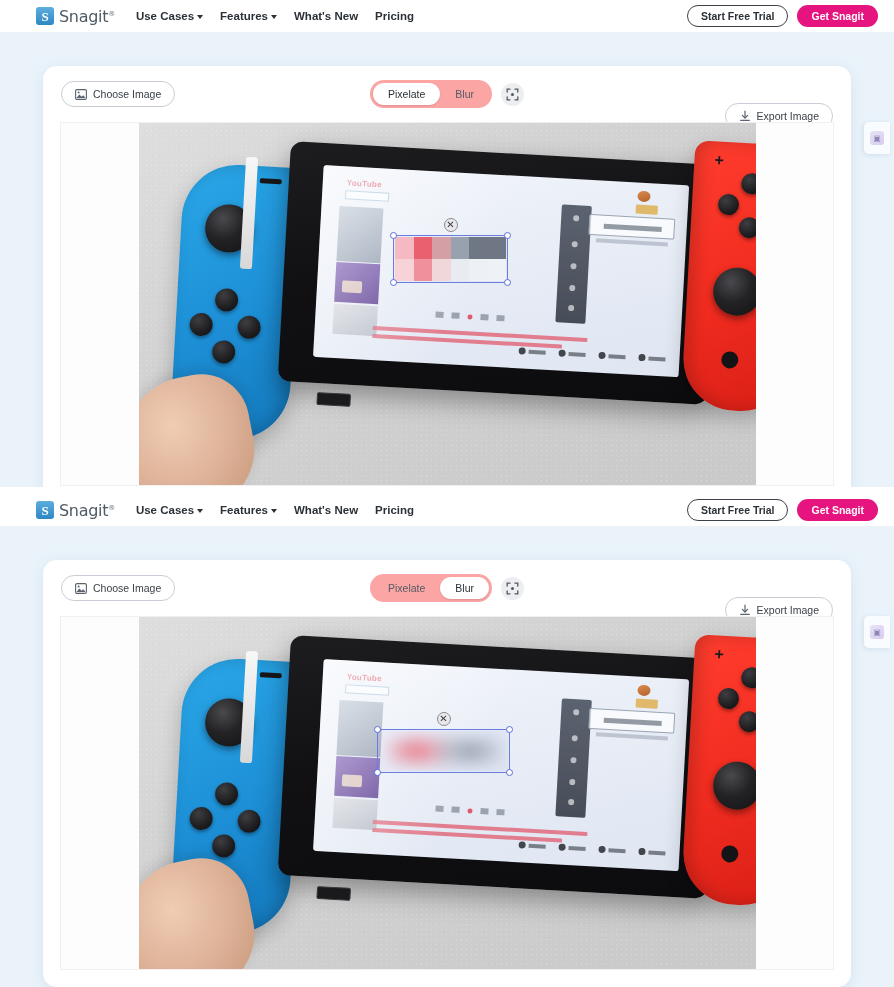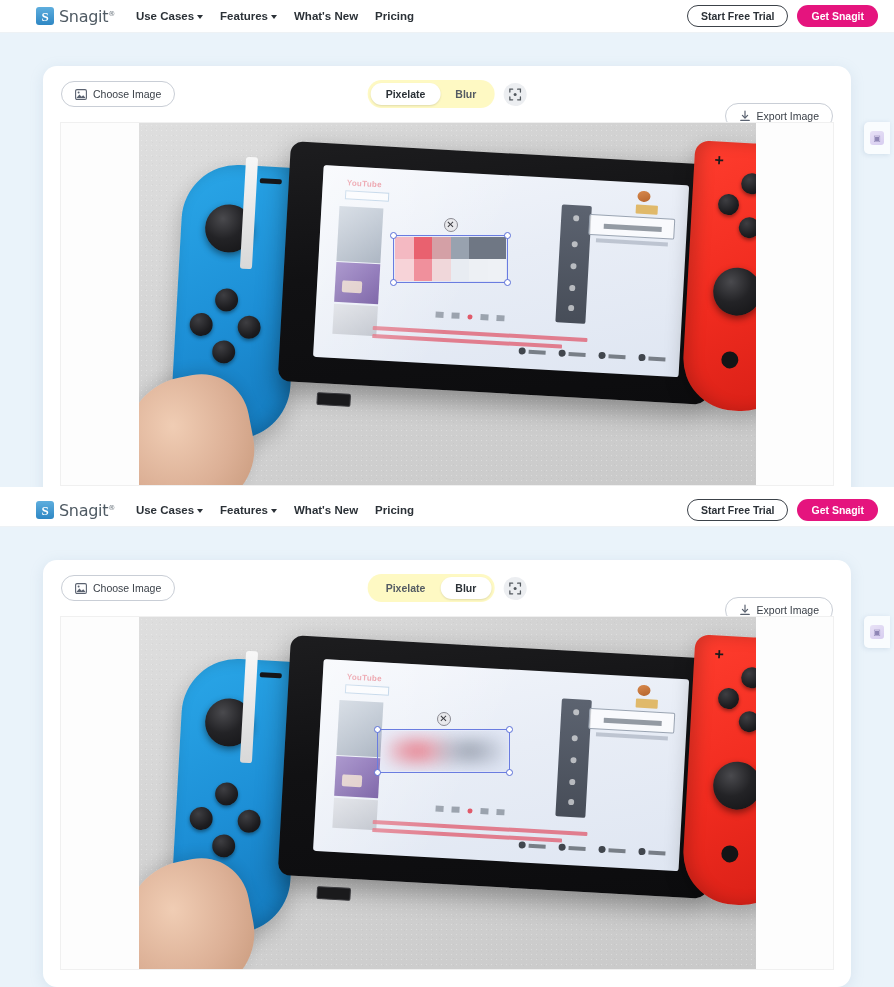--- a/index.html
+++ b/index.html
@@ -100,21 +100,21 @@
     font-size: 10.5px; color: #3b4149; cursor: pointer; white-space: nowrap;
   }
   .tb-btn svg { display: block; }
   .tb-right { margin-left: auto; margin-top: 44px; }
 
   .seg-wrap {
     position: absolute; left: 50%; transform: translateX(-50%);
     display: flex; align-items: center; gap: 9px;
   }
   .segmented {
-    display: flex; background: #fef9c3; border-radius: 20px; padding: 3px; font-weight: bold;
+    display: flex; background: #fca5a5; border-radius: 20px; padding: 3px;
   }
   .seg {
     padding: 5px 15px; font-size: 10.5px; color: #545b63;
     border-radius: 20px; cursor: pointer; white-space: nowrap;
   }
   .seg.active { background: #ffffff; color: #2b3137; box-shadow: 0 1px 2px rgba(0,0,0,.12); }
   .icon-round {
     width: 23px; height: 23px; border-radius: 50%;
     background: #eceef1; display: flex; align-items: center; justify-content: center;
     cursor: pointer;

